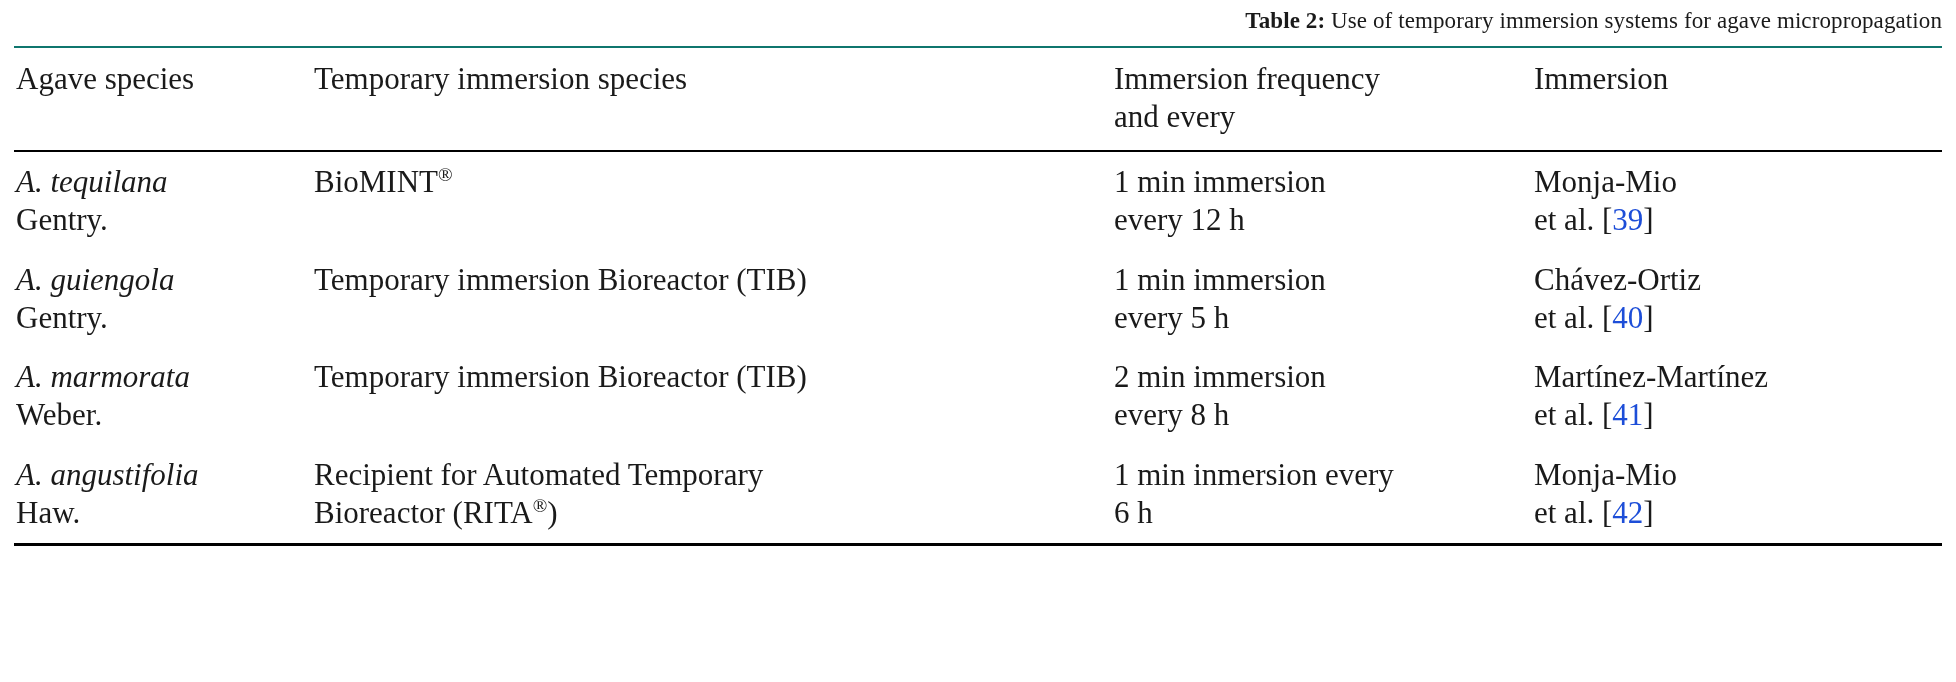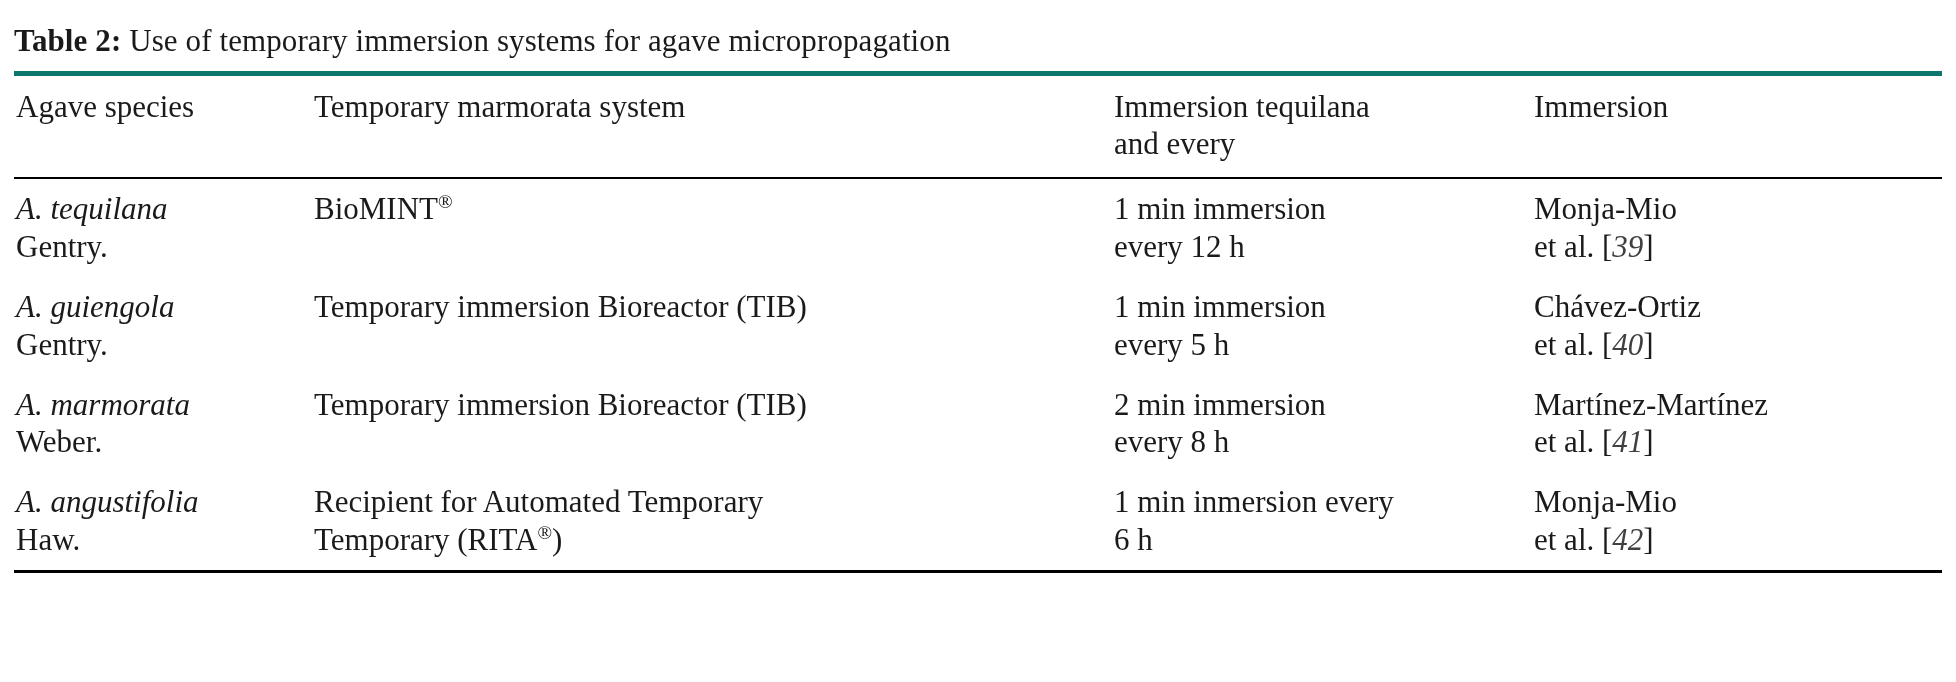--- a/index.html
+++ b/index.html
@@ -13,41 +13,41 @@
     font-family: "Liberation Serif", serif;
     color: #1a1a1a;
     overflow: hidden;
   }
   .table-wrap {
     width: 1956px;
     box-sizing: border-box;
     padding: 0 14px;
   }
   .caption {
-    text-align: left;
-    font-size: 31px;
+    text-align: right;
+    font-size: 23px;
     line-height: 1.15;
-    padding: 23px 0 12px 0;
+    padding: 8px 0 12px 0;
     letter-spacing: 0.1px;
   }
   .caption .cap-label {
     font-weight: bold;
   }
   table.agave {
     width: 100%;
     border-collapse: collapse;
     font-size: 31px;
     table-layout: fixed;
   }
   table.agave col.c1 { width: 300px; }
   table.agave col.c2 { width: 800px; }
   table.agave col.c3 { width: 420px; }
   table.agave col.c4 { width: 408px; }
 
-  .rule-top  { border-top: 5px solid #0f766e; }
+  .rule-top  { border-top: 2px solid #0f766e; }
   .rule-mid  { border-top: 2px solid #000; margin-left: 35px; }
   .rule-bot  { border-bottom: 3px solid #000; }
 
   table.agave th {
     text-align: left;
     font-weight: normal;
     vertical-align: top;
     padding: 12px 18px 14px 0;
     line-height: 1.22;
   }
@@ -58,22 +58,21 @@
     line-height: 1.22;
   }
   table.agave td:first-child,
   table.agave th:first-child {
     padding-left: 2px;
   }
   .sp-name {
     font-style: italic;
   }
   .ref-num {
-    color: #404040;
-    font-style: italic;
+    color: #1d4ed8;
   }
   sup {
     font-size: 0.62em;
     vertical-align: super;
     line-height: 0;
   }
   .cell-line { display: block; white-space: nowrap; }
 </style>
 </head>
 <body>
@@ -88,23 +87,23 @@
   <table class="agave">
     <colgroup>
       <col class="c1">
         <col class="c2">
         <col class="c3">
         <col class="c4">
     </colgroup>
     <thead>
       <tr class="rule-top rule-mid-none">
         <th>Agave species</th>
-        <th>Temporary marmorata system</th>
+        <th>Temporary immersion species</th>
         <th>
-          <span class="cell-line">Immersion tequilana</span>
+          <span class="cell-line">Immersion frequency</span>
           <span class="cell-line">and every</span>
         </th>
         <th>Immersion</th>
       </tr>
     </thead>
     <tbody>
 
       <tr class="rule-mid">
         <td>
           <span class="cell-line sp-name">A. tequilana</span>
@@ -159,21 +158,21 @@
         </td>
       </tr>
 
       <tr class="rule-bot">
         <td>
           <span class="cell-line sp-name">A. angustifolia</span>
           <span class="cell-line">Haw.</span>
         </td>
         <td>
           <span class="cell-line">Recipient for Automated Temporary</span>
-          <span class="cell-line"><span>Temporary (RITA</span><sup>®</sup><span>)</span></span>
+          <span class="cell-line"><span>Bioreactor (RITA</span><sup>®</sup><span>)</span></span>
         </td>
         <td>
           <span class="cell-line">1 min inmersion every</span>
           <span class="cell-line">6 h</span>
         </td>
         <td>
           <span class="cell-line">Monja-Mio</span>
           <span class="cell-line"><span>et al. [</span><span class="ref-num">42</span><span>]</span></span>
         </td>
       </tr>

